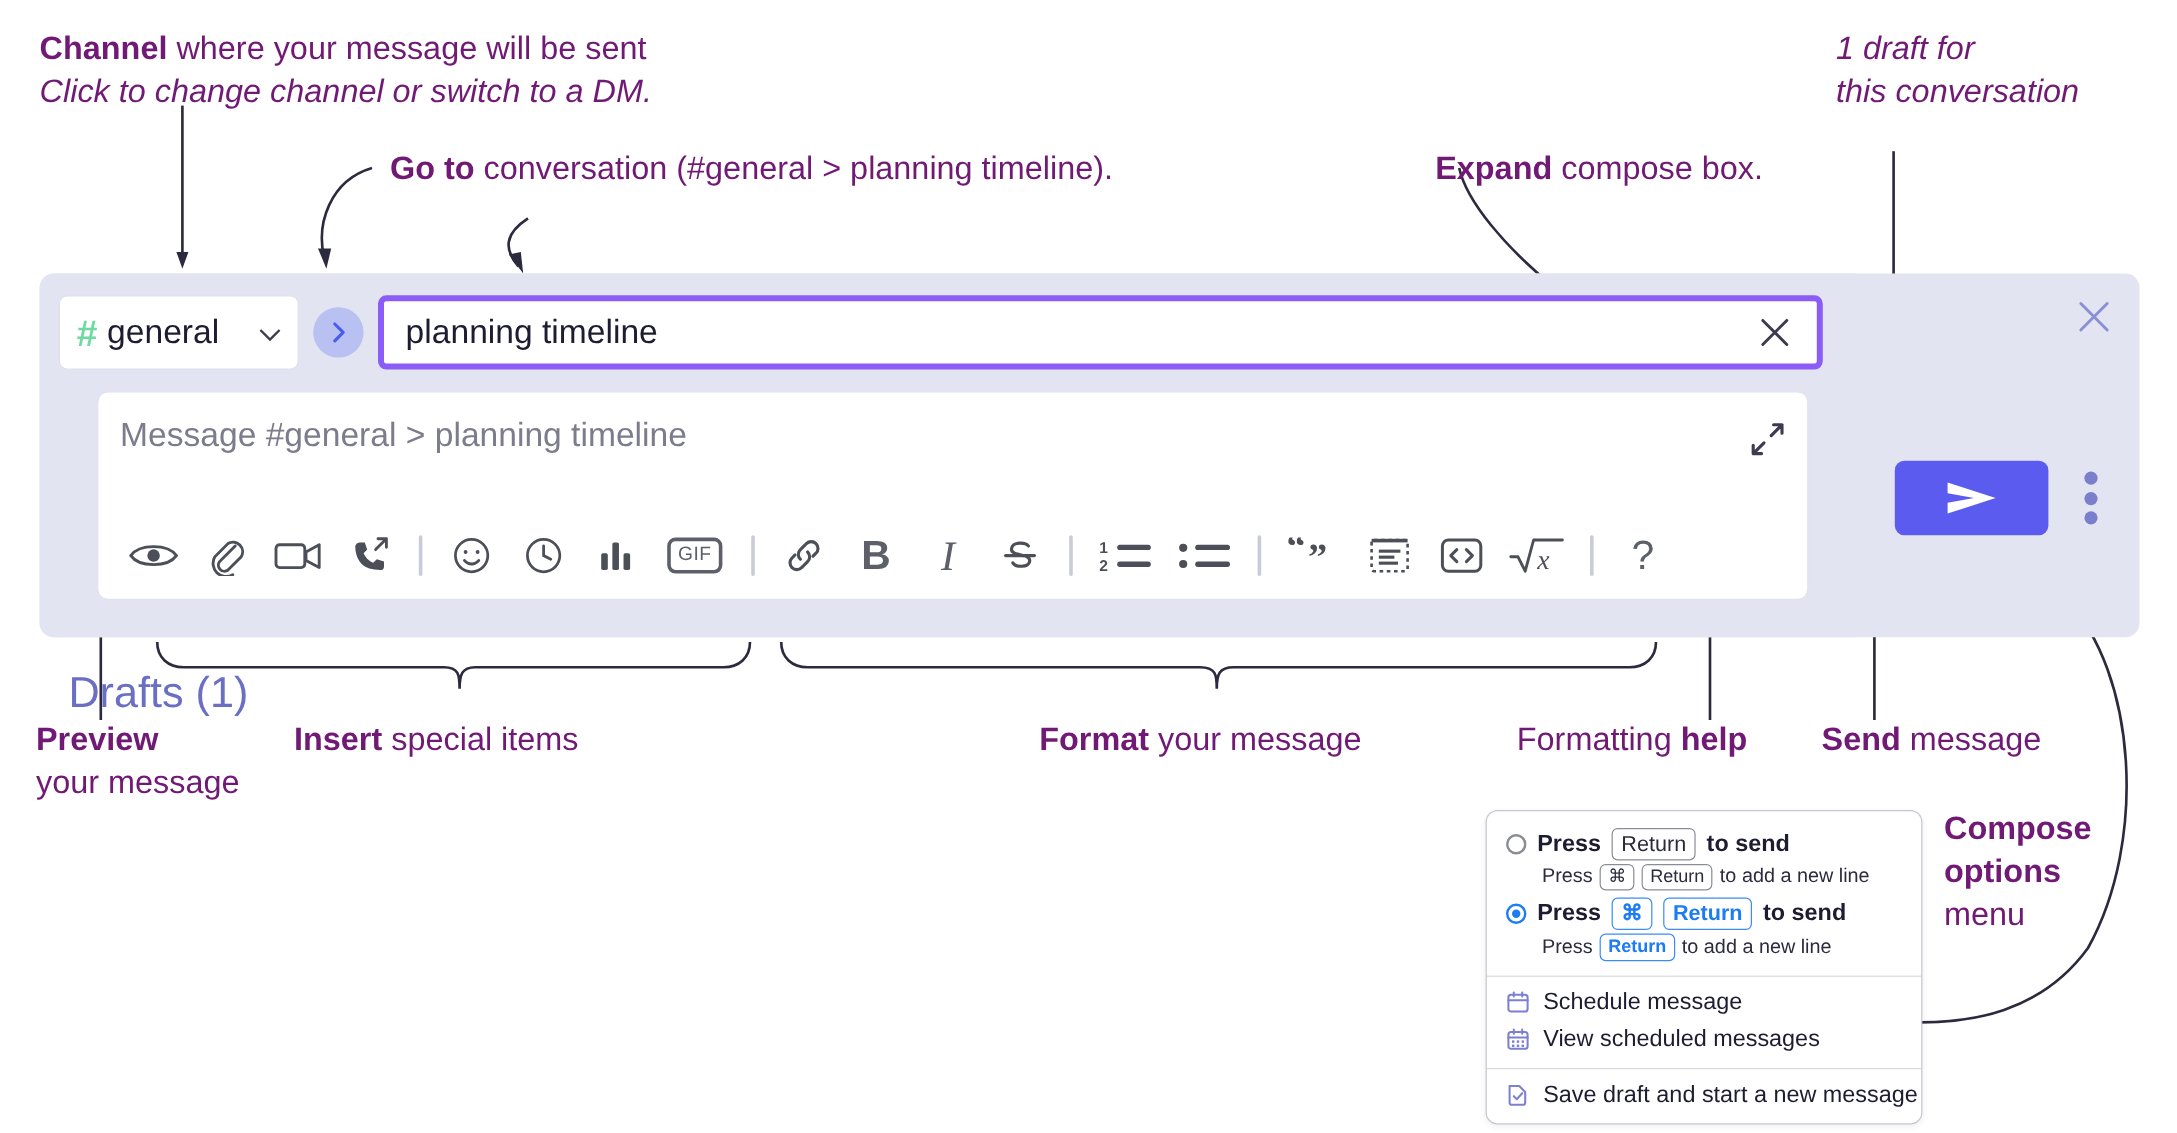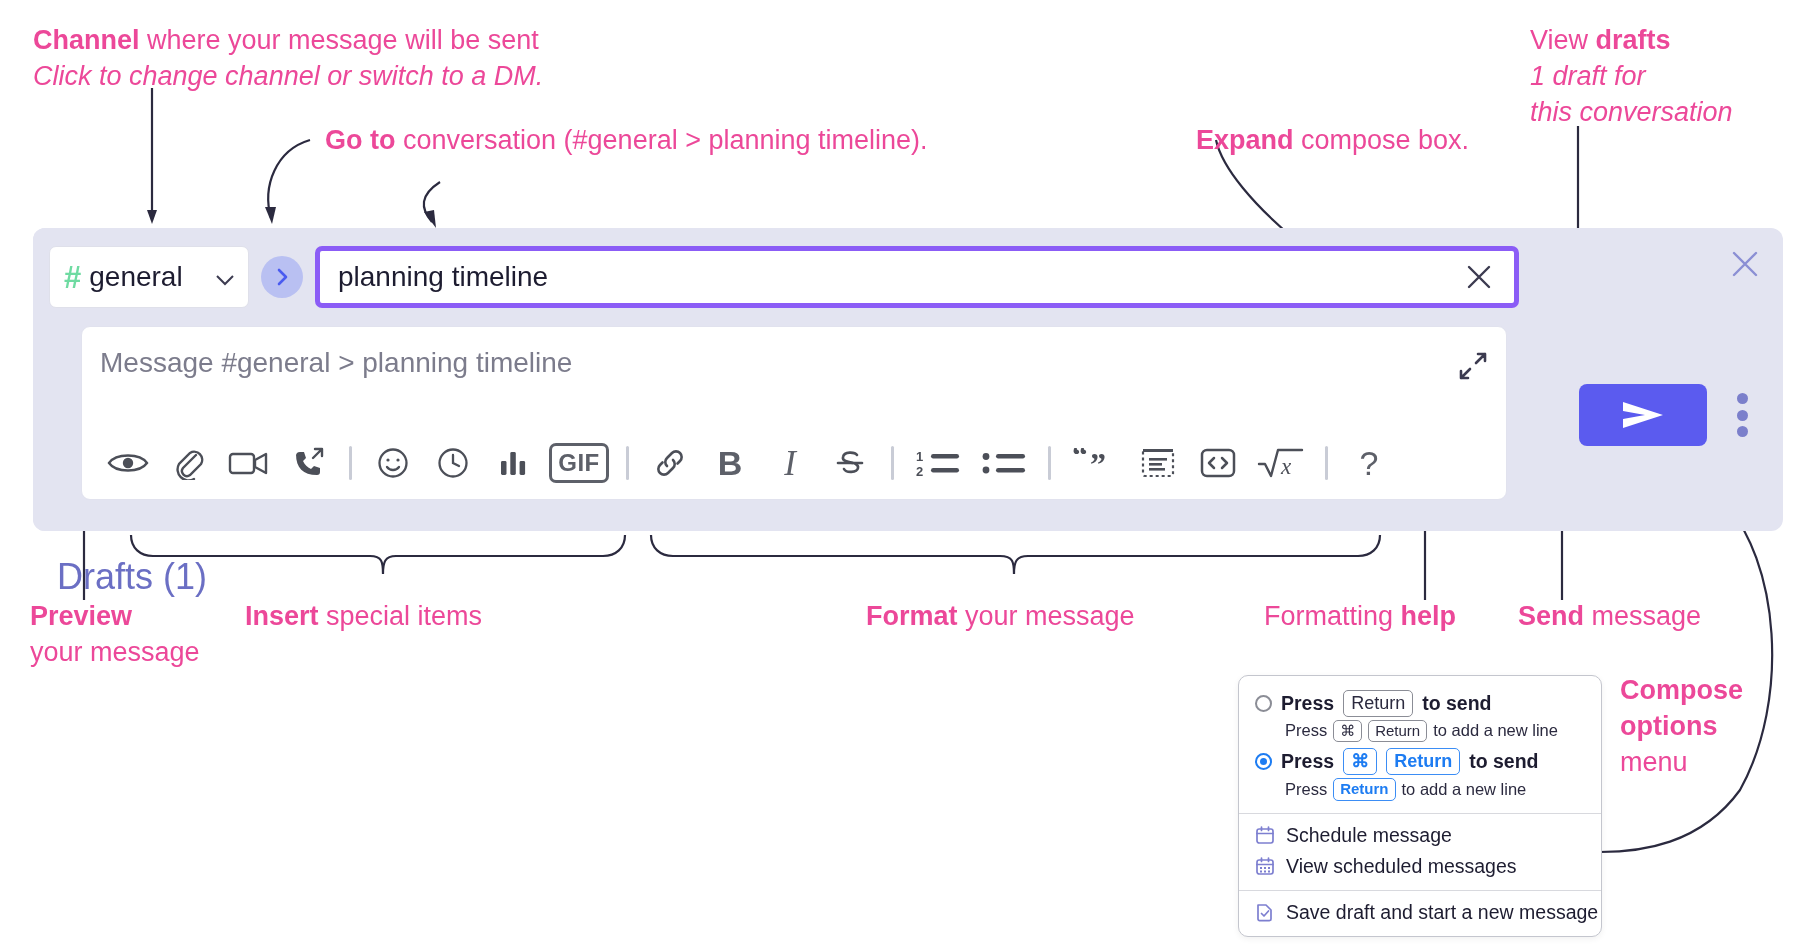--- a/index.html
+++ b/index.html
@@ -11,21 +11,21 @@
     color: #2b2a3f;
     overflow: hidden;
   }
   #root { position: relative; width: 1814px; height: 944px; }
 
   
   .anno {
     position: absolute;
     font-size: 27px;
     line-height: 36px;
-    color: #ec4899;
+    color: #701a75;
     white-space: nowrap;
   }
   .anno b { font-weight: 700; }
   .anno .sub { font-style: italic; }
 
   
   #lines { position: absolute; left: 0; top: 0; width: 1814px; height: 944px; pointer-events: none; }
 
   
   .compose-wrap {
@@ -138,22 +138,22 @@
   }
   .tb-sep {
     width: 3px; height: 34px;
     background: #c9ccd6;
     margin: 0 11px;
     border-radius: 2px;
   }
   .gif-box {
     border: 3px solid #5d6069;
     border-radius: 7px;
-    font-size: 24px;
-    font-weight: 700;
+    font-size: 16px;
+    font-weight: 400;
     padding: 3px 6px 3px 6px;
     letter-spacing: .5px;
     color: #5d6069;
   }
   .tb-text { font-size: 33px; color: #5d6069; line-height: 1; }
   .tb-text.b { font-weight: 700; font-size: 34px; }
   .tb-text.i { font-style: italic; font-family: "Liberation Serif", serif; font-size: 35px; }
   .tb-text.qm { font-size: 34px; font-weight: 400; }
 
   
@@ -309,21 +309,20 @@
   <div class="anno" style="left:325px; top:122px;">
     <b>Go to</b><span> conversation (#general &gt; planning timeline).</span>
   </div>
 
 
   <div class="anno" style="left:1196px; top:122px;">
     <b>Expand</b><span> compose box.</span>
   </div>
 
   <div class="anno" style="left:1530px; top:22px;">
-    <div><span>View </span><b>drafts</b></div>
     <div class="sub">1 draft for</div>
     <div class="sub">this conversation</div>
   </div>
 
   <div class="anno" style="left:30px; top:598px;">
     <div><b>Preview</b></div>
     <div><span>your message</span></div>
   </div>
 
   <div class="anno" style="left:245px; top:598px;">

